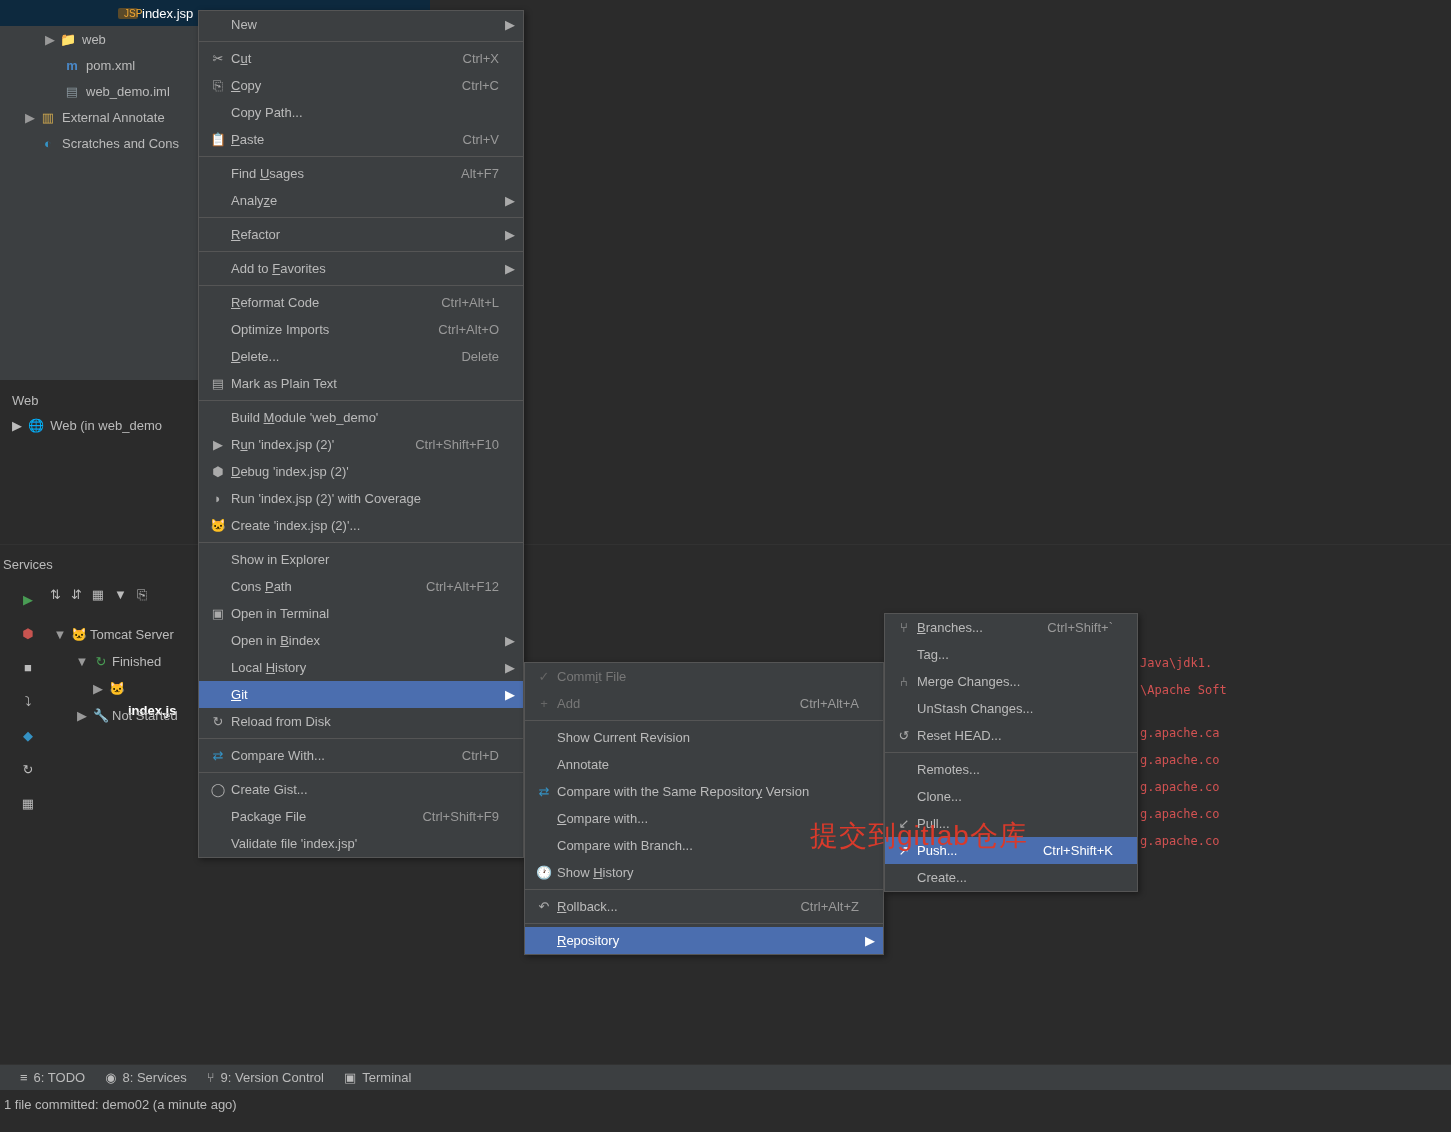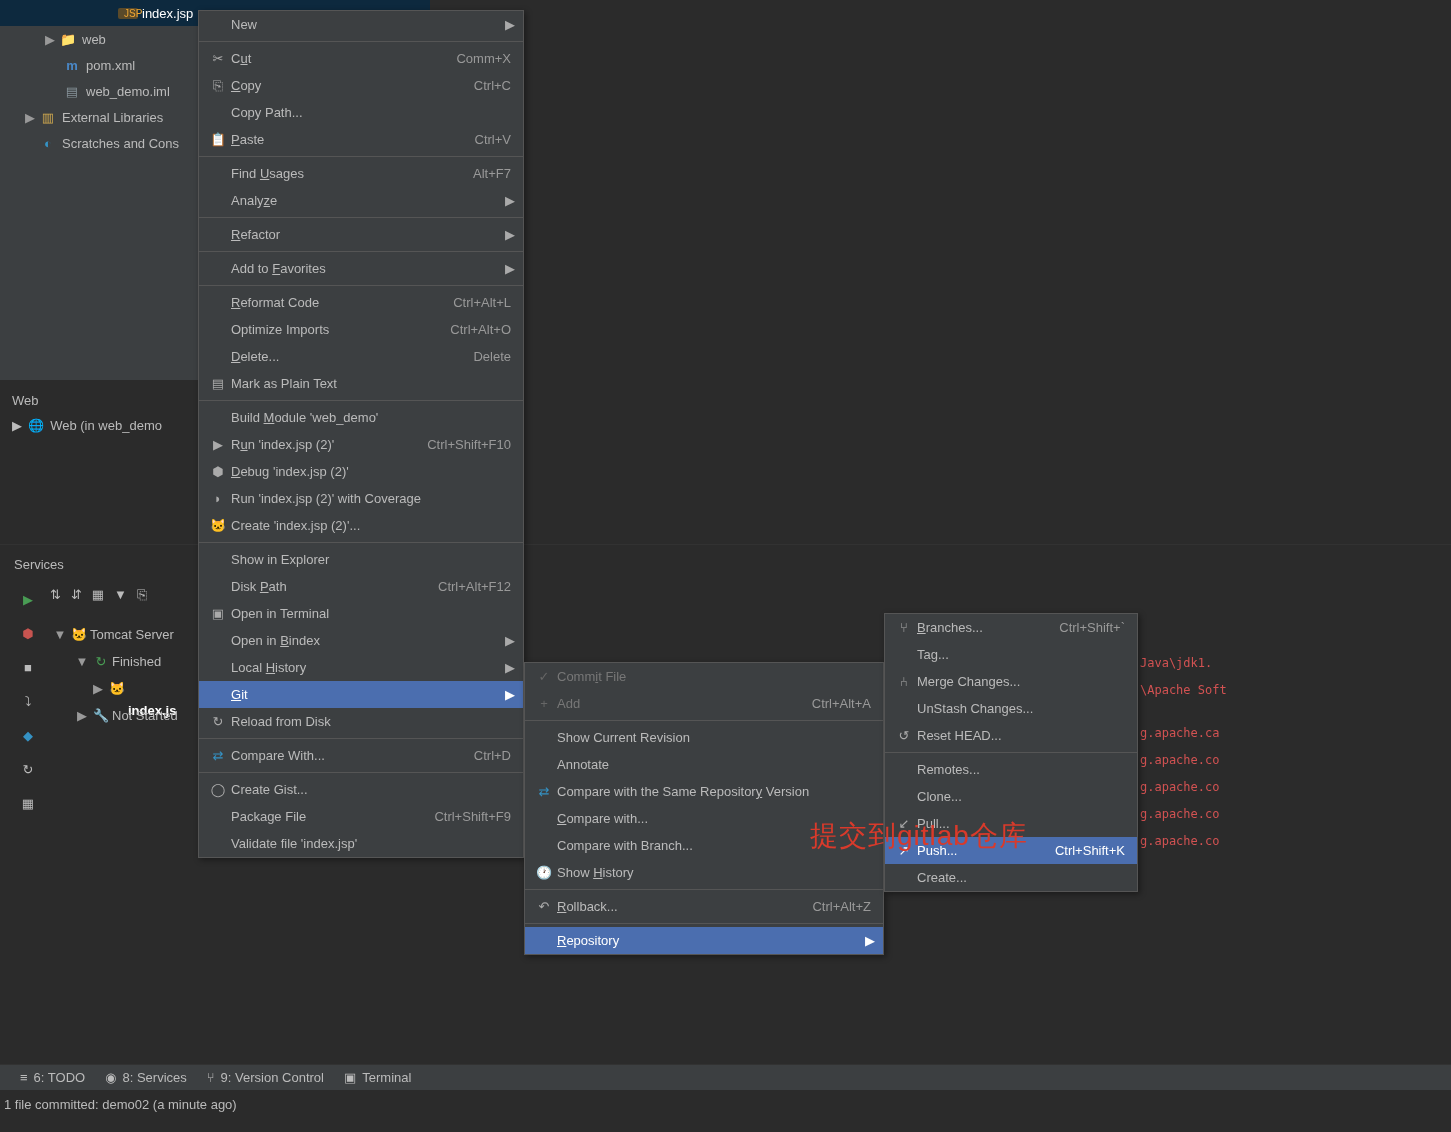--- a/index.html
+++ b/index.html
@@ -10,33 +10,33 @@
 .tree-row .chev { width:16px; text-align:center; color:#999; }
 .tree-row .icon { width:20px; text-align:center; }
 .tree-row .lbl { padding-left:4px; }
 .indent0 { padding-left:22px; }
 .indent1 { padding-left:42px; }
 .indent2 { padding-left:62px; }
 .indent3 { padding-left:118px; }
 .web-panel-lbl { position:absolute; left:12px; top:393px; color:#bbb; }
 .web-panel-row { position:absolute; left:12px; top:418px; display:flex; align-items:center; gap:6px; }
 .services-panel { position:absolute; left:0; top:544px; right:0; bottom:40px; border-top:1px solid #323232; }
-.services-title { position:absolute; left:14px; top:12px; }
+.services-title { position:absolute; left:3px; top:12px; }
 .services-toolbar-left { position:absolute; left:14px; top:40px; width:36px; }
 .services-toolbar-left .tbtn { width:28px; height:28px; margin-bottom:6px; display:flex; align-items:center; justify-content:center; }
 .services-toolbar-top { position:absolute; left:50px; top:42px; display:flex; gap:10px; }
 .services-tree { position:absolute; left:52px; top:76px; width:400px; }
 .srv-row { display:flex; align-items:center; height:27px; }
 .srv-row.bold .lbl { font-weight:bold; color:#fff;margin-top:44px; }
 .srv-row .chev { width:16px; text-align:center; color:#999; }
 .srv-row .icon { width:22px; text-align:center; }
 .si0{padding-left:0}.si1{padding-left:22px}.si2{padding-left:38px}
 .console-red { position:absolute; left:1140px; font-family:Consolas,monospace; font-size:12px; color:#d25252; line-height:27px; }
 .context-menu { position:absolute; background:#3c3f41; border:1px solid #555; box-shadow:2px 2px 6px rgba(0,0,0,.4); }
-.mi { display:flex; align-items:center; height:27px; padding:0 12px 0 8px; color:#bbbbbb; position:relative; }
+.mi { display:flex; align-items:center; height:27px; padding:0 24px 0 8px; color:#bbbbbb; position:relative; }
 .mi .mic { width:22px; text-align:center; color:#aaa; }
 .mi .lbl { flex:1; padding-left:2px; white-space:nowrap; }
 .mi .sc { color:#999; padding-left:24px; white-space:nowrap; }
 .mi .arrow { position:absolute; right:8px; color:#aaa; }
 .mi.hl { background:#4b6eaf; color:#fff; }
 .mi.hl .sc,.mi.hl .arrow,.mi.hl .mic{ color:#fff;}
 .mi.dis { color:#777; }
 .mi.dis .mic{color:#666}
 .sep { height:1px; background:#555; margin:3px 0; }
 .u { text-decoration:underline; }
@@ -78,21 +78,21 @@
     <span class="icon m-icon">m</span>
     <span class="lbl">pom.xml</span>
   </div>
   <div class="tree-row indent2">
     <span class="icon file-icon">▤</span>
     <span class="lbl">web_demo.iml</span>
   </div>
   <div class="tree-row indent0">
     <span class="chev">▶</span>
     <span class="icon lib-icon">▥</span>
-    <span class="lbl">External Libraries</span>
+    <span class="lbl">External Annotate</span>
   </div>
   <div class="tree-row indent0">
     <span class="chev"></span>
     <span class="icon scratch-icon">◐</span>
     <span class="lbl">Scratches and Cons</span>
   </div>
 </div>
 
 <div class="web-panel-lbl">Web</div>
 <div class="web-panel-row">
@@ -155,21 +155,21 @@
 <div id="menu1" class="context-menu">
   <div class="mi">
       <span class="mic"></span>
       <span class="lbl">New</span>
       <span class="arrow">▶</span>
     </div>
   <div class="sep"></div>
   <div class="mi">
       <span class="mic">✂</span>
       <span class="lbl"><span>C</span><span class="u">u</span><span>t</span></span>
-      <span class="sc">Comm+X</span>
+      <span class="sc">Ctrl+X</span>
     </div>
   <div class="mi">
       <span class="mic">⎘</span>
       <span class="lbl"><span class="u">C</span><span>opy</span></span>
       <span class="sc">Ctrl+C</span>
     </div>
   <div class="mi">
       <span class="mic"></span>
       <span class="lbl">Copy Path...</span>
     </div>
@@ -243,21 +243,21 @@
       <span class="mic tomcat-icon">🐱</span>
       <span class="lbl">Create 'index.jsp (2)'...</span>
     </div>
   <div class="sep"></div>
   <div class="mi">
       <span class="mic"></span>
       <span class="lbl">Show in Explorer</span>
     </div>
   <div class="mi">
       <span class="mic"></span>
-      <span class="lbl"><span>Disk </span><span class="u">P</span><span>ath</span></span>
+      <span class="lbl"><span>Cons </span><span class="u">P</span><span>ath</span></span>
       <span class="sc">Ctrl+Alt+F12</span>
     </div>
   <div class="mi">
       <span class="mic">▣</span>
       <span class="lbl">Open in Terminal</span>
     </div>
   <div class="mi">
       <span class="mic"></span>
       <span class="lbl"><span>Open in </span><span class="u">B</span><span>index</span></span>
       <span class="arrow">▶</span>

